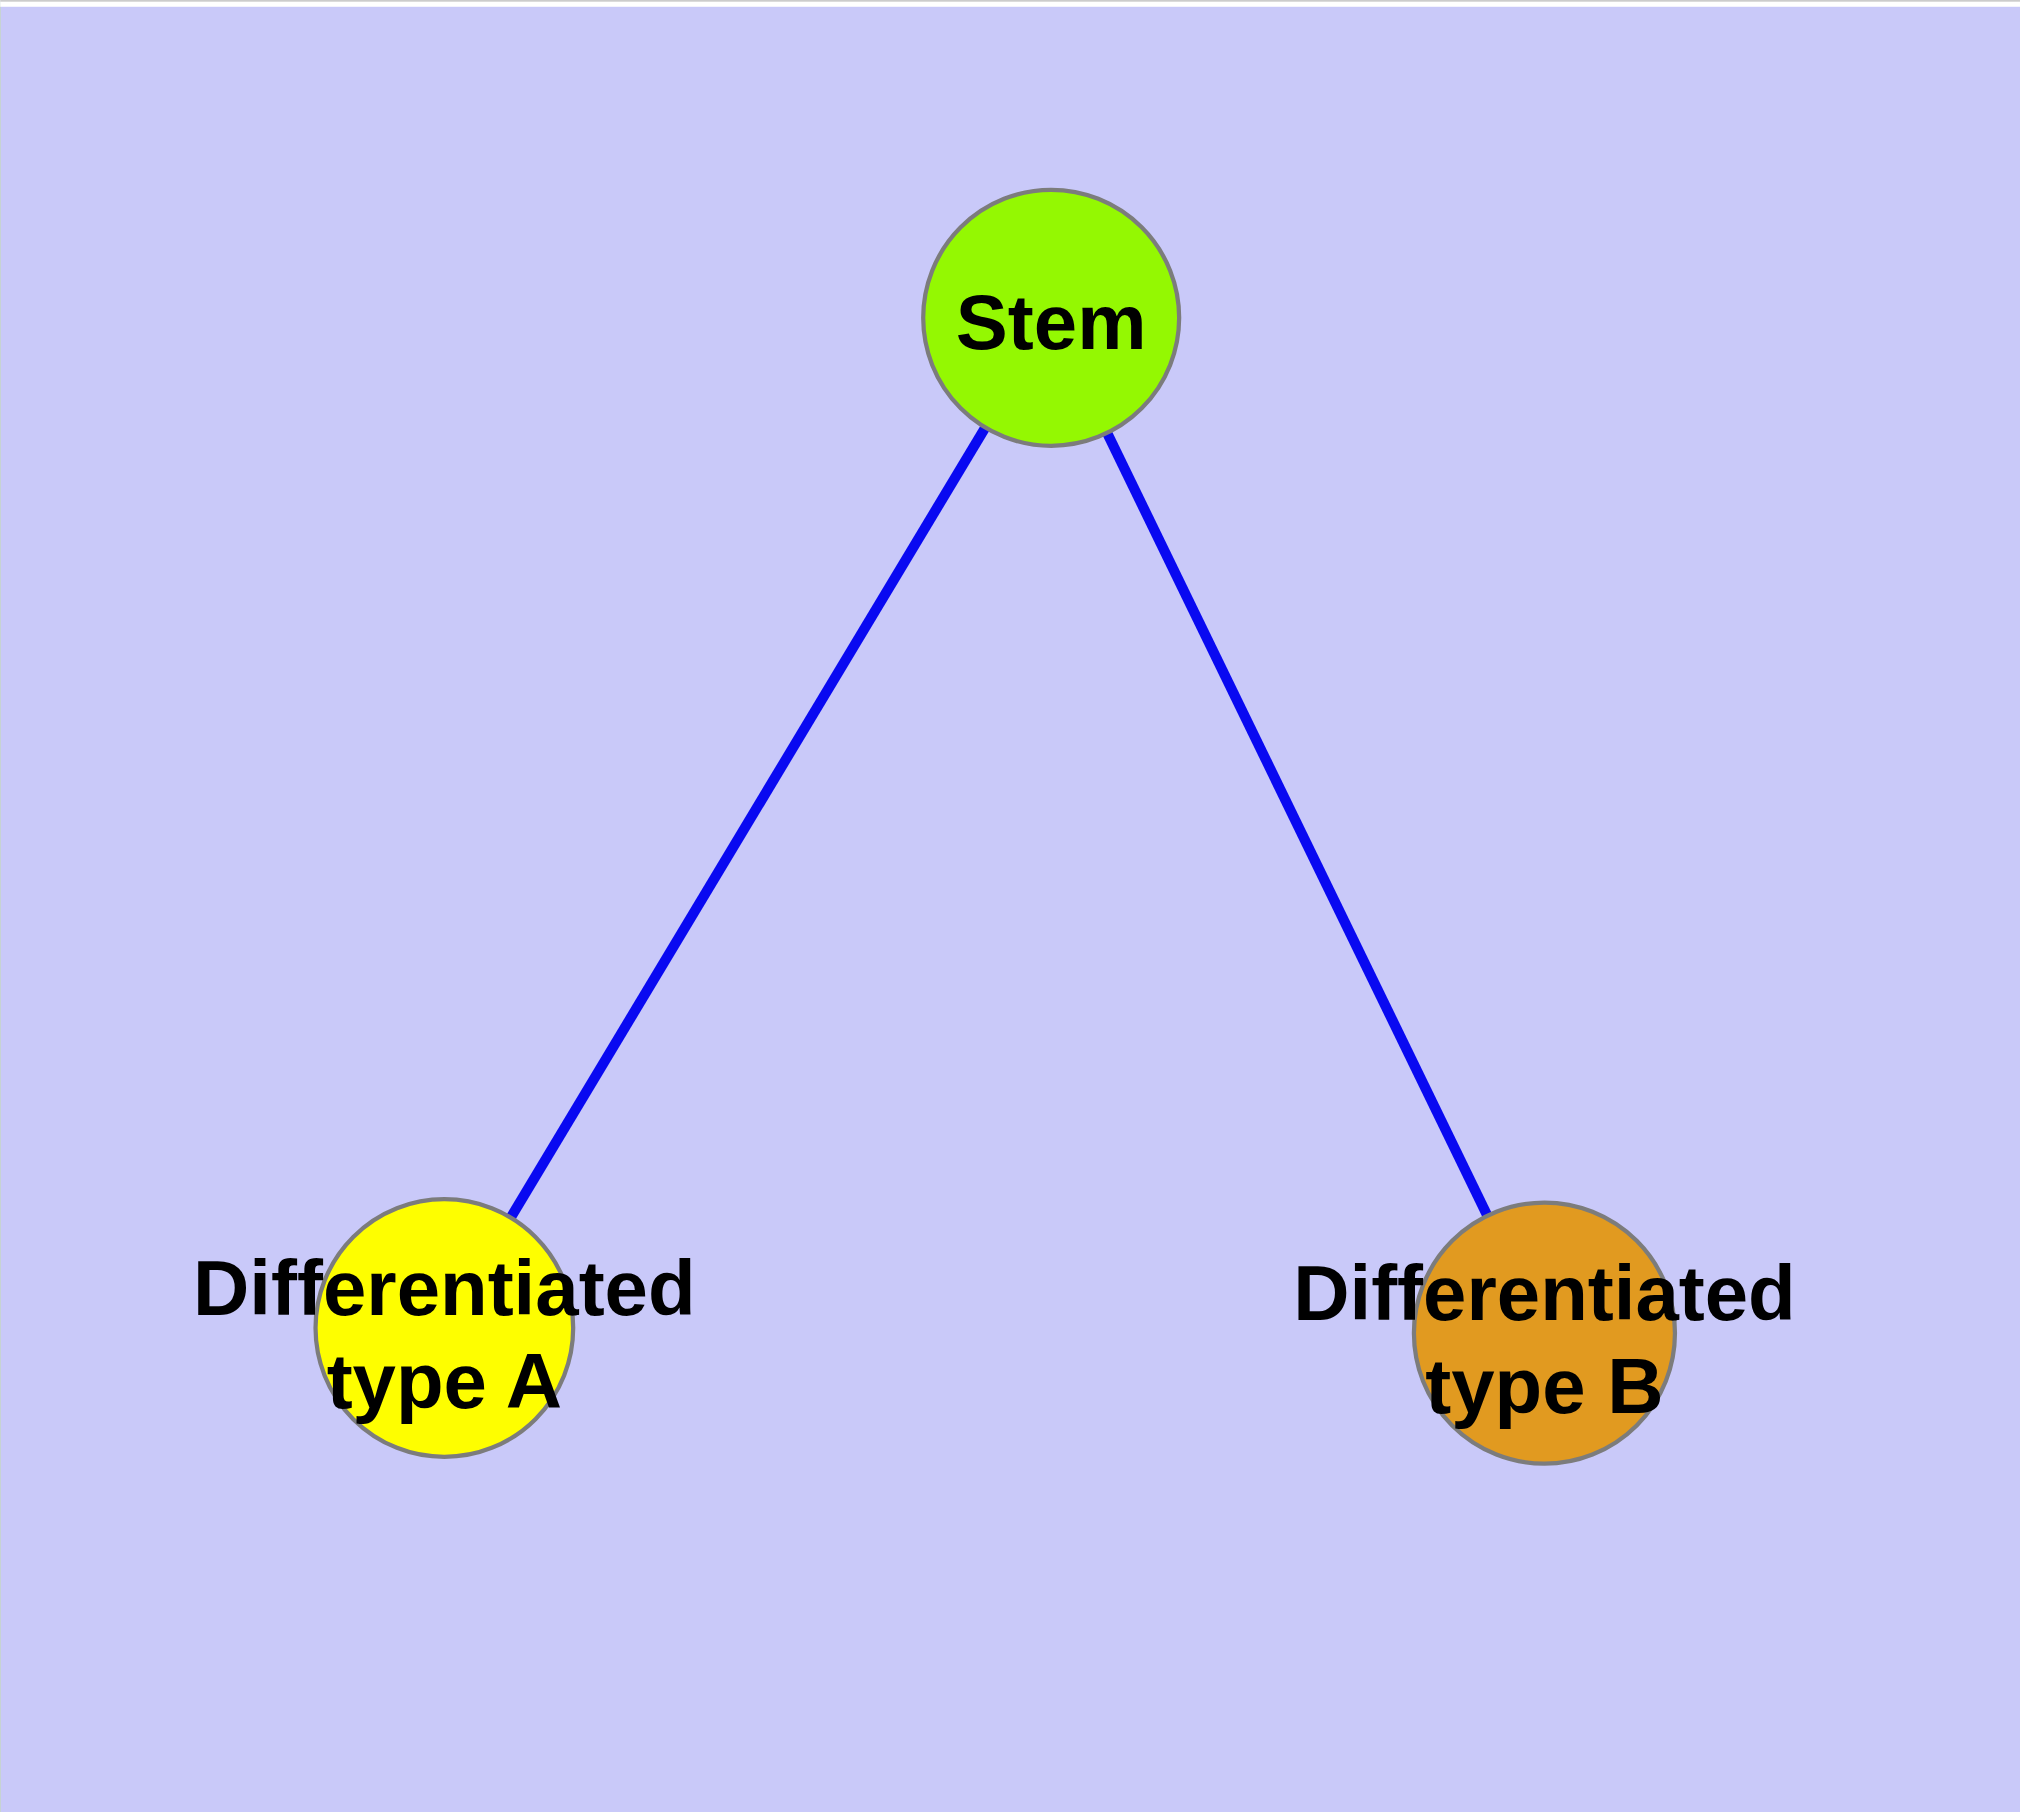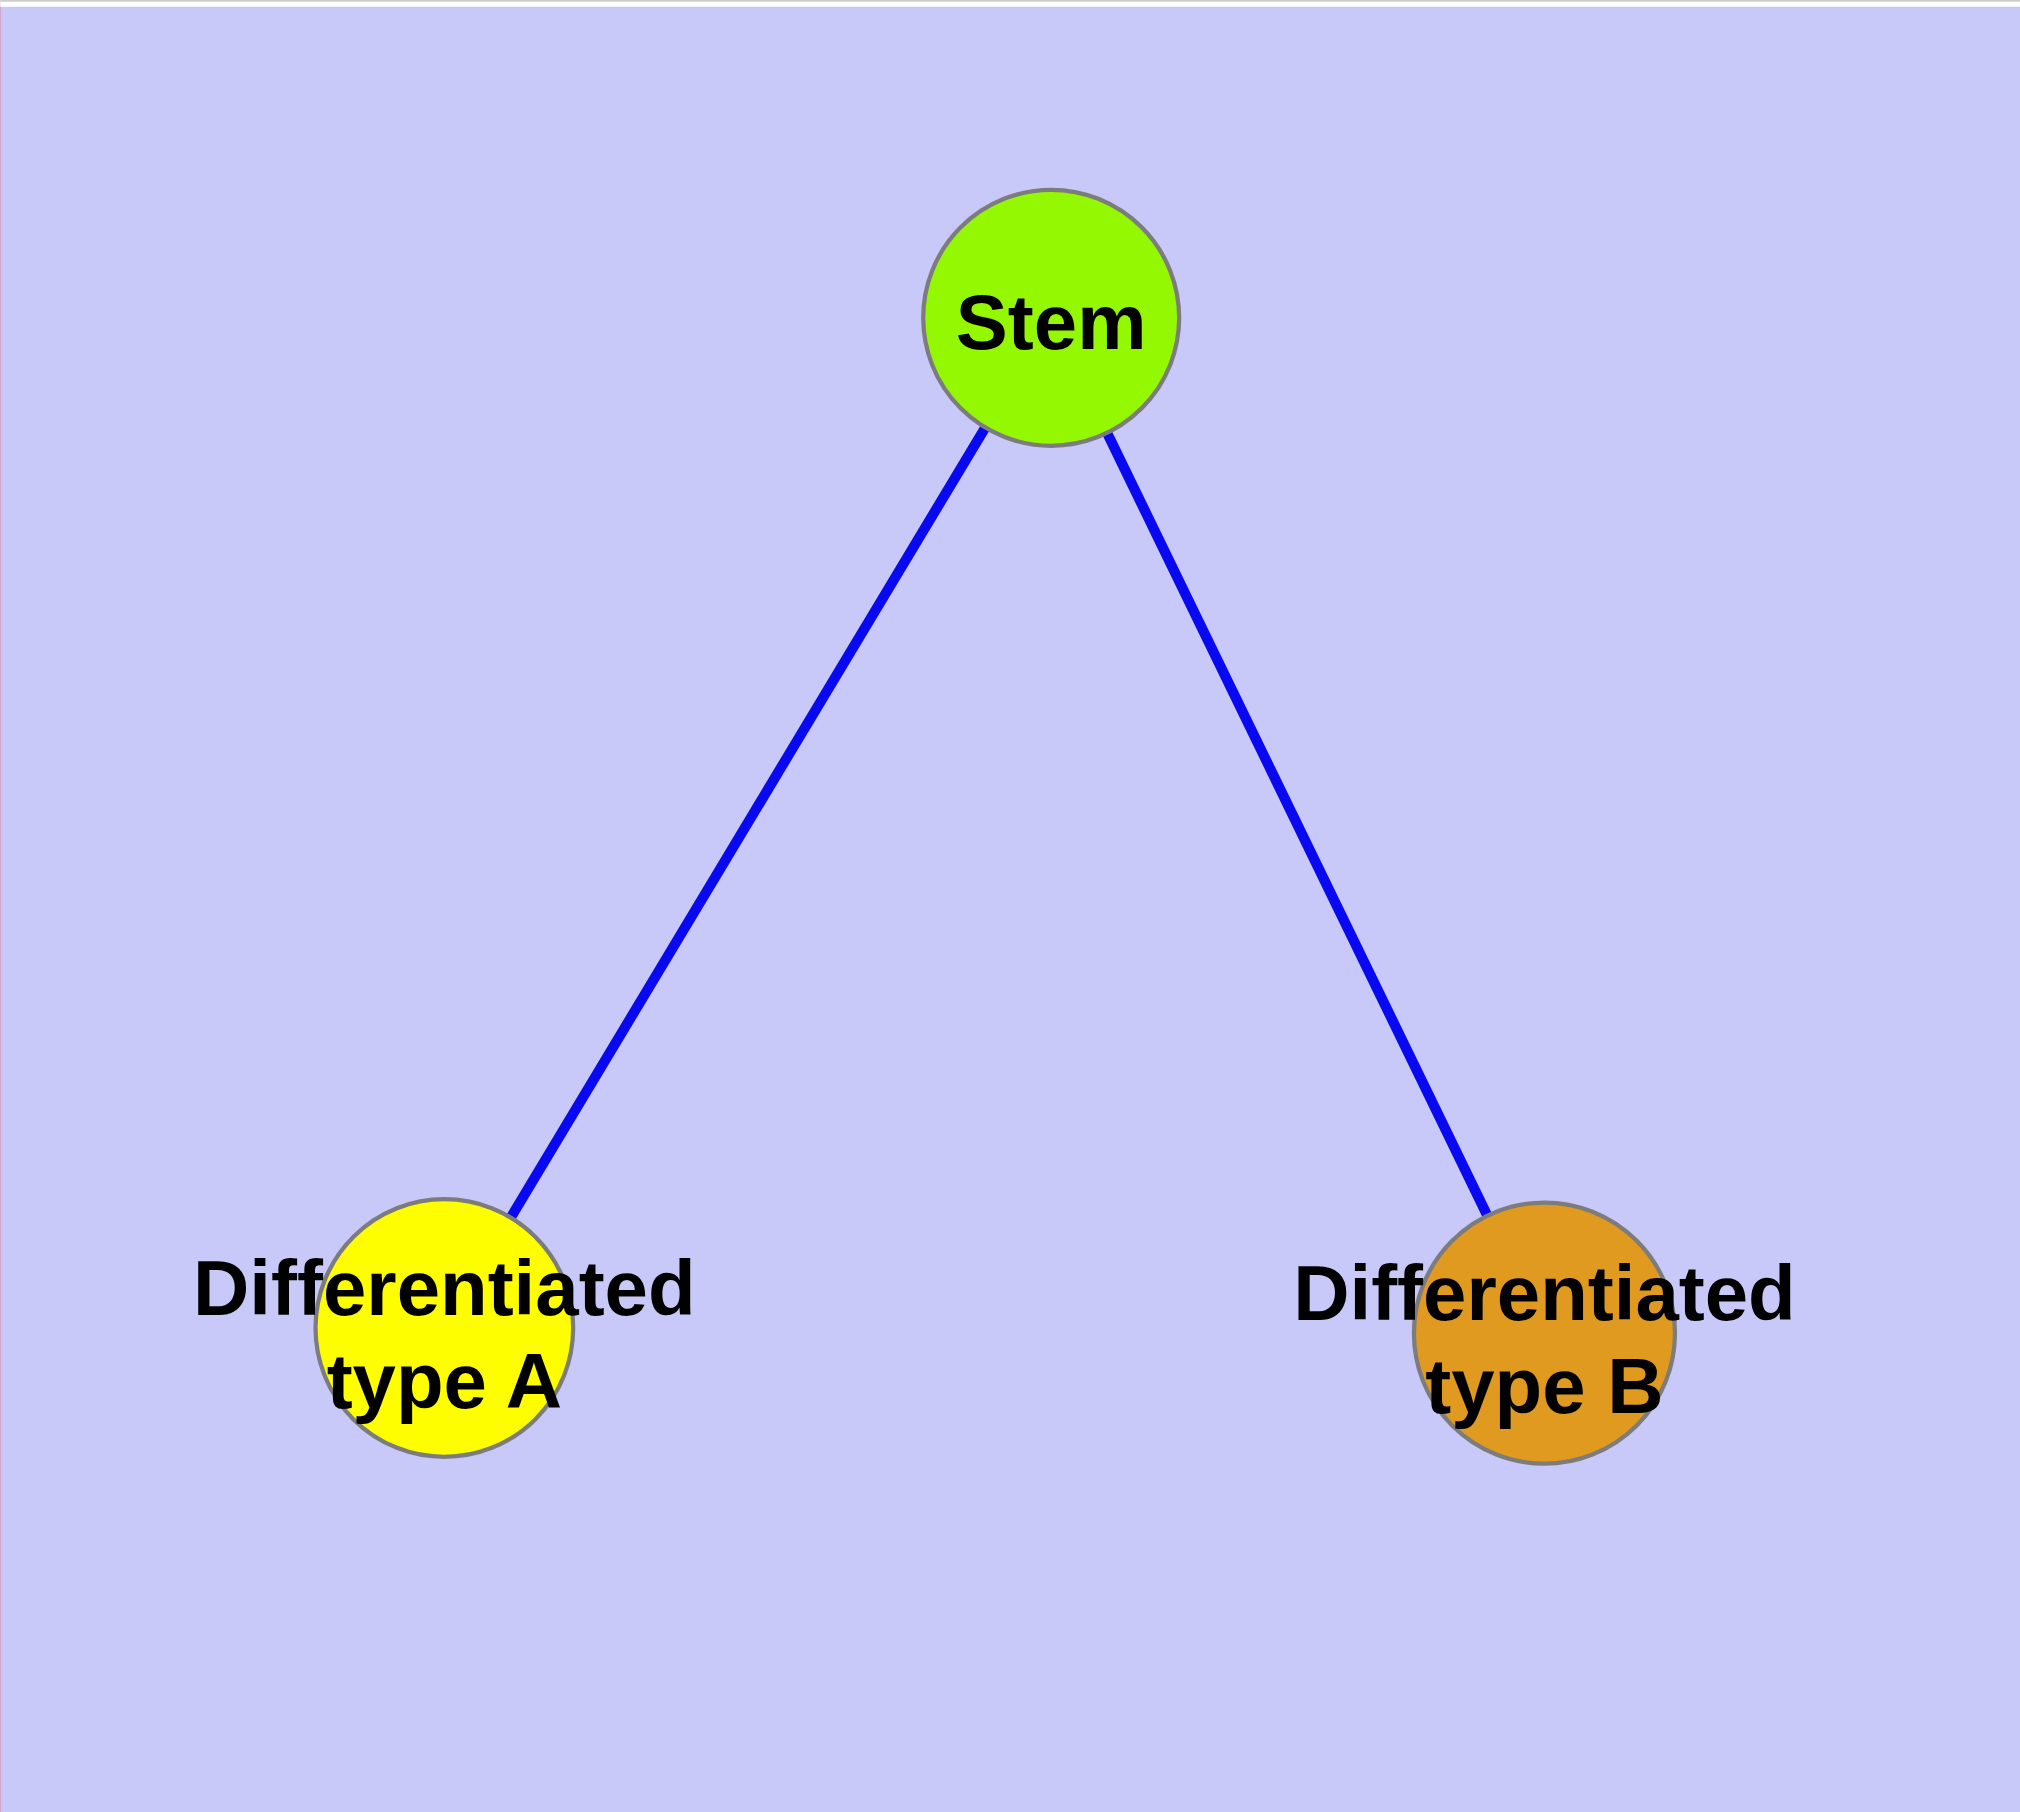--- a/index.html
+++ b/index.html
@@ -5,21 +5,21 @@
   html, body {
     margin: 0;
     padding: 0;
     background: #ffffff;
   }
   .canvas {
     position: relative;
     width: 2021px;
     height: 1812px;
     overflow: hidden;
-    background: #ef4444;
+    background: #bef264;
   }
   svg { display: block; }
   .node-label {
     font-family: "Liberation Sans", sans-serif;
     font-weight: 700;
     fill: #000000;
   }
 </style>
 </head>
 <body>

